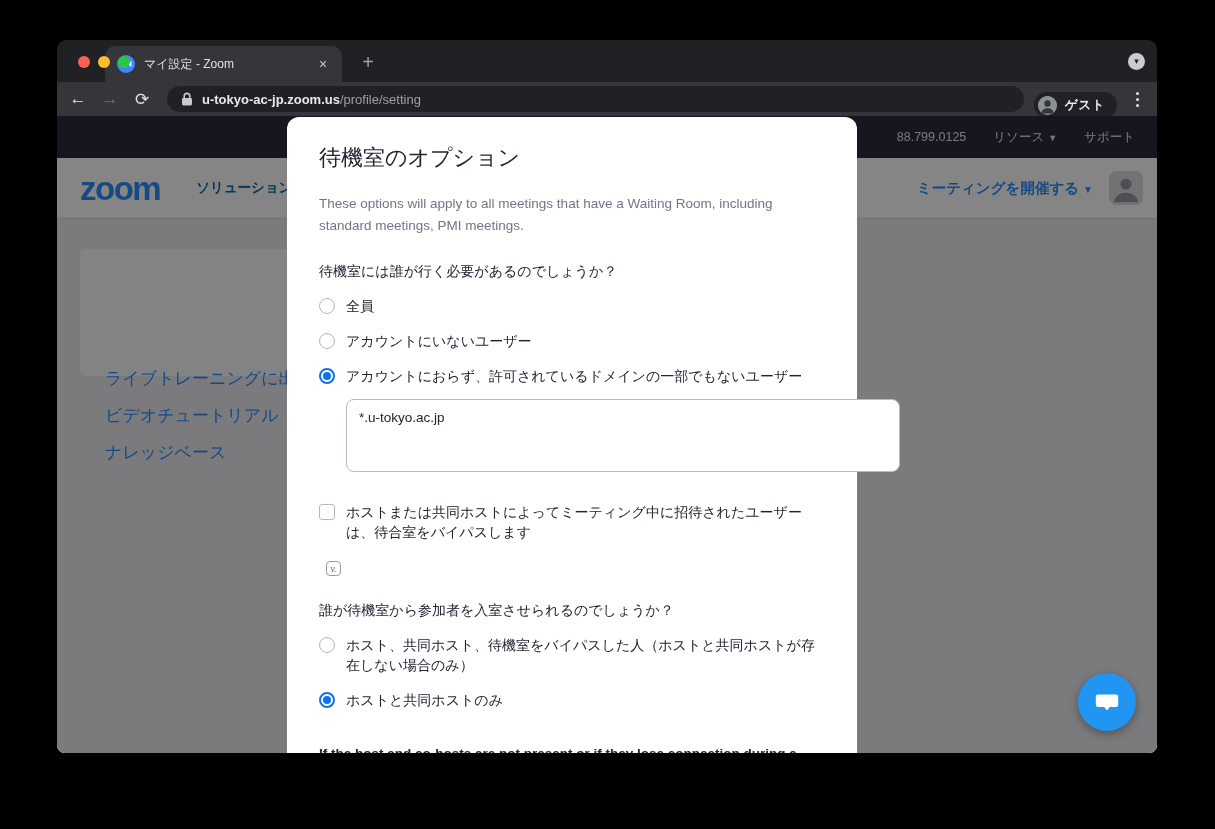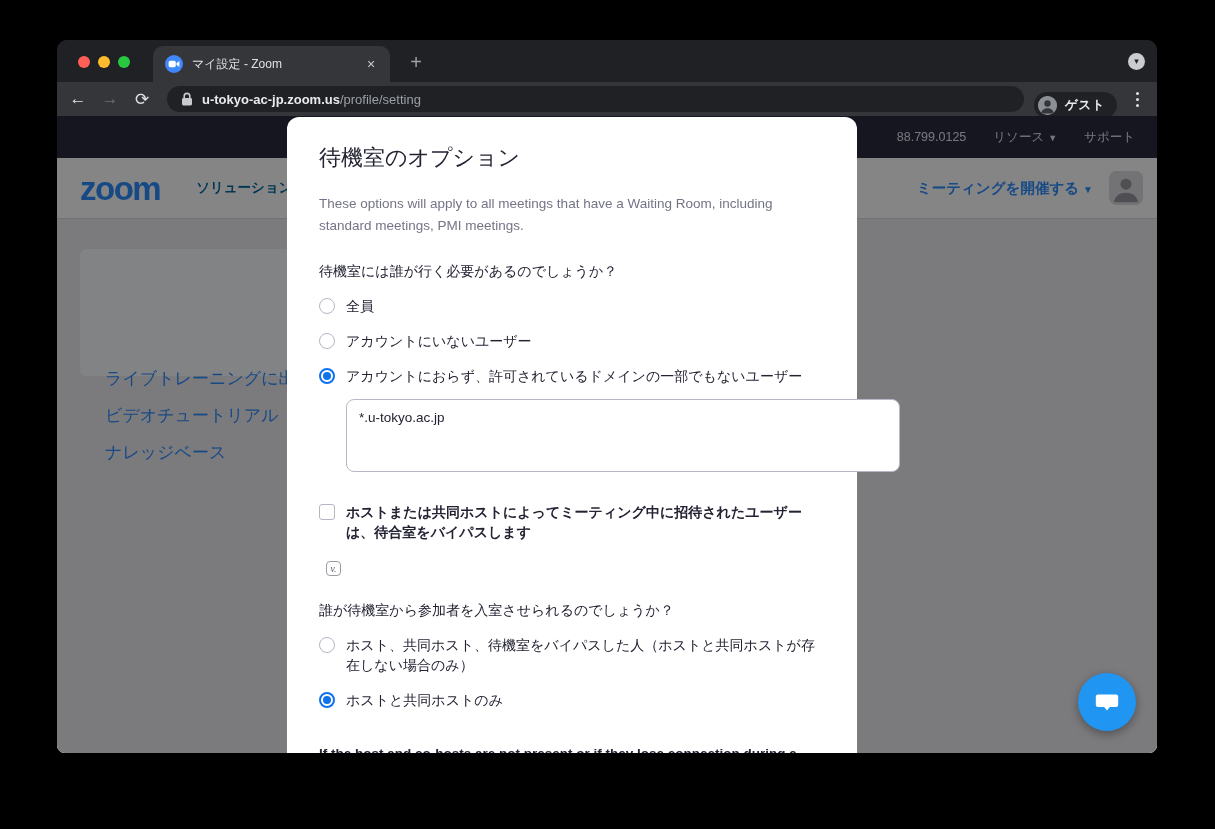--- a/index.html
+++ b/index.html
@@ -7,21 +7,21 @@
 
   .window { position:absolute; left:57px; top:40px; width:1100px; height:713px;
     border-radius:10px 10px 8px 8px; overflow:hidden; background:#202124;
     box-shadow:0 18px 60px rgba(0,0,0,.7); }
 
   
   .tabstrip { height:42px; background:#202124; display:flex; align-items:flex-end; position:relative; }
   .traffic { position:absolute; left:21px; top:16px; display:flex; gap:8px; }
   .traffic span { width:12px; height:12px; border-radius:50%; display:block; }
   .t-red{ background:#ff5f57; } .t-yellow{ background:#febc2e; } .t-green{ background:#28c840; }
-  .tab { margin-left:96px; width:237px; height:36px; background:#35363a; border-radius:10px 10px 0 0;
+  .tab { margin-left:48px; width:237px; height:36px; background:#35363a; border-radius:10px 10px 0 0;
     display:flex; align-items:center; padding:0 10px 0 12px; }
   .favicon { width:18px; height:18px; flex:0 0 auto; }
   .tab-title { color:#dfe1e5; font-size:12px; margin-left:9px; flex:1; white-space:nowrap; overflow:hidden; }
   .tab-close { color:#c7cacd; font-size:14px; width:18px; height:18px; line-height:18px; text-align:center; border-radius:50%; }
   .newtab { color:#9aa0a6; font-size:20px; font-weight:300; margin:0 0 8px 14px; width:24px; text-align:center; }
   .strip-caret { position:absolute; right:12px; top:13px; width:17px; height:17px; border-radius:50%;
     background:#c9ccd1; color:#202124; font-size:9px; text-align:center; line-height:17px; }
 
   
   .toolbar { height:34px; background:#35363a; display:flex; align-items:center; padding:0 10px 0 8px; }
@@ -72,21 +72,21 @@
   .radio { flex:0 0 auto; width:16px; height:16px; border-radius:50%; border:1px solid #b5b5c3; background:#fff;
     margin:2px 11px 0 0; position:relative; }
   .radio.checked { border:2px solid #0e72ed; }
   .radio.checked::after { content:""; position:absolute; left:2px; top:2px; width:8px; height:8px;
     border-radius:50%; background:#0e72ed; }
   .checkbox { flex:0 0 auto; width:16px; height:16px; border-radius:3px; border:1px solid #b5b5c3; background:#fff;
     margin:2px 11px 0 0; }
   .domain-box { margin:13px 0 0 27px; width:554px; height:73px; border:1px solid #b8b8c6; border-radius:8px;
     resize:none; padding:10px 12px; font-family:"Liberation Sans","DejaVu Sans",sans-serif;
     font-size:13.5px; color:#232333; outline:none; display:block; }
-  .bypass-row { margin-top:30px;font-weight:bold; }
+  .bypass-row { margin-top:30px; }
   .broken-ic { margin:19px 0 0 7px; width:15px; height:15px; border:1px solid #9a9aa5; border-radius:4px;
     font-family:"Liberation Serif","DejaVu Serif",serif; font-style:italic; font-size:9.5px; color:#55555f;
     display:flex; align-items:center; justify-content:center; }
   .q-en { margin-top:36px; font-size:13.5px; font-weight:700; }
 
   
   .chat-fab { position:absolute; left:1021px; top:557px; width:58px; height:58px; border-radius:50%;
     background:#2095f2; z-index:4; display:flex; align-items:center; justify-content:center;
     box-shadow:0 3px 10px rgba(0,0,0,.35); }
 </style>

